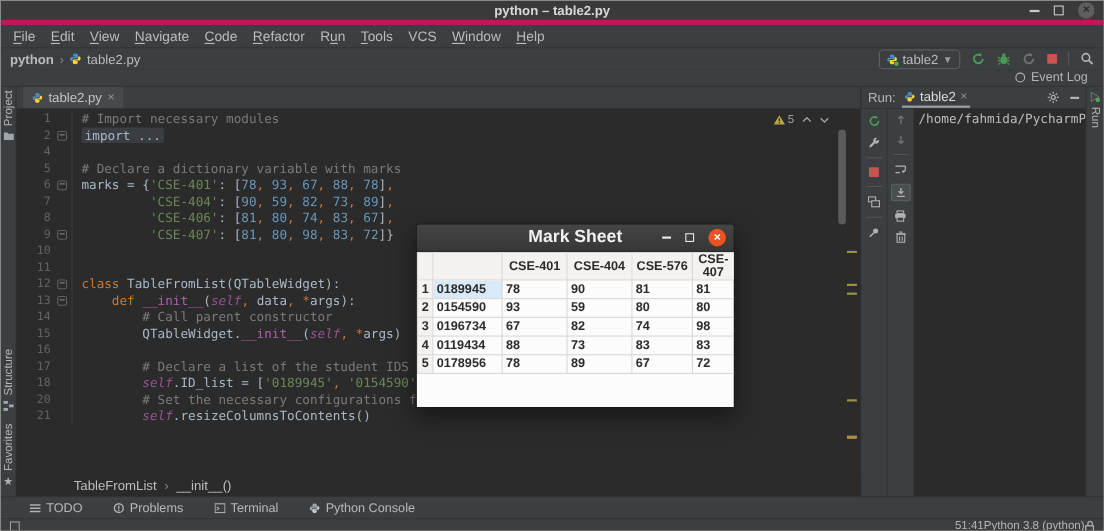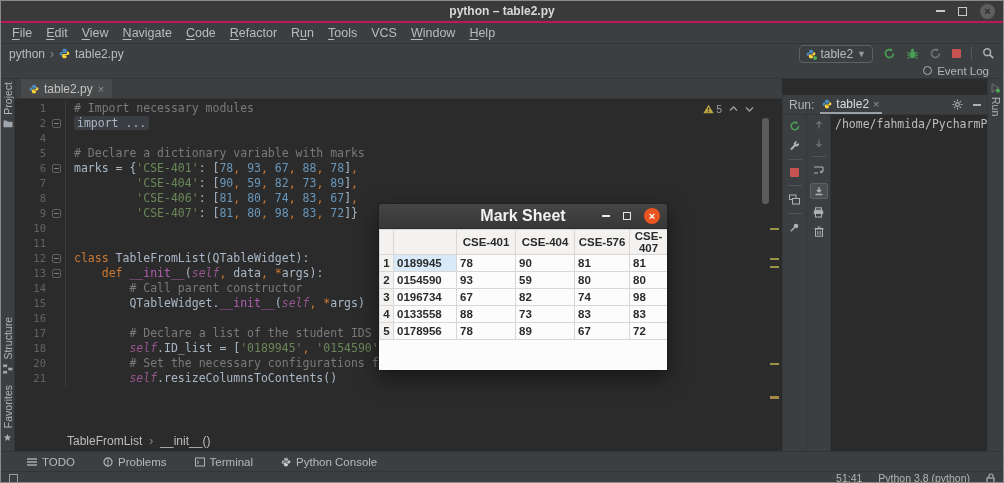--- a/index.html
+++ b/index.html
@@ -2,38 +2,38 @@
 <html><head>
 <meta charset="utf-8">
 <style>
   * { margin:0; padding:0; box-sizing:border-box; }
   body { background:#1e1e1e; font-family:"Liberation Sans", sans-serif; }
   .window { width:1004px; height:483px; position:relative; background:#2B2B2B;
             border:1px solid #8a8a8a; overflow:hidden; }
 
   
   .titlebar { height:22px; background:#3a3a3a; display:flex; align-items:center;
-              justify-content:center; position:relative; border-bottom:2px solid #be185d; }
+              justify-content:center; position:relative; border-bottom:5px solid #be185d; }
   .titlebar .title { font-size:12px; font-weight:bold; color:#d8d8d8; }
   .win-btns { position:absolute; right:8px; top:0; height:100%; display:flex; align-items:center; gap:13px; }
   .btn-min { width:9px; height:2px; background:#c9c9c9; }
   .btn-max { width:9px; height:9px; border:1.5px solid #c9c9c9; }
   .btn-close-app { width:15px; height:15px; border-radius:50%; background:#5e5e5e; color:#2b2b2b;
                    font-size:11px; font-weight:bold; display:flex; align-items:center; justify-content:center; line-height:1; }
 
   
   .menubar { height:20px; background:#3C3F41; display:flex; align-items:center; padding-left:4px; font-size:12.5px; color:#bbbbbb; }
   .menu-item { padding:0 7px; }
   .menu-item u { text-underline-offset:2px; }
 
   
   .toolbar-row { height:20px; background:#3C3F41; display:flex; align-items:center;
                  justify-content:space-between; padding:0 8px; border-top:1px solid #333638; }
   .crumbs { display:flex; align-items:center; gap:5px; font-size:12px; color:#bbbbbb; }
-  .crumbs .proj { font-weight:normal; }
+  .crumbs .proj { font-weight:bold; }
   .crumbs .sep { color:#8a8a8a; }
   .tb-right { display:flex; align-items:center; gap:10px; }
   .run-pill { display:flex; align-items:center; gap:4px; border:1px solid #5e6163; border-radius:4px;
               padding:1px 6px; font-size:12px; color:#bbbbbb; background:#3C3F41; }
   .run-pill .caret { font-size:9px; color:#9a9a9a; }
   .tb-sep { width:1px; height:13px; background:#55585a; }
   .icon { display:inline-flex; align-items:center; justify-content:center; }
   .stop-sq { width:9px; height:9px; background:#C75450; border-radius:1px; display:inline-block; }
   .pyico { position:relative; display:inline-flex; }
   .green-dot { position:absolute; right:-1px; bottom:-1px; width:4px; height:4px; border-radius:50%; background:#4FA955; }
@@ -68,21 +68,21 @@
   .tk-s { color:#6A8759;text-align:right; } .tk-n { color:#6897BB; } .tk-sf { color:#94558D; font-style:italic; }
   .tk-m { color:#B05EB0; }
   .foldhl { background:#3A3D41; border-radius:2px; padding:0 3px; }
 
   .inspection { position:absolute; right:28px; top:4px; display:flex; align-items:center; gap:7px; color:#9DA0A2; font-size:10.5px; }
   .scroll-thumb { position:absolute; right:13px; top:19px; width:7px; height:86px; background:#595b5d; border-radius:3px; }
   .stripe { position:absolute; right:3px; width:9px; height:2px; background:#9b9246; }
 
   .ed-breadcrumb { height:20px; display:flex; align-items:center; gap:7px; padding-left:52px; font-size:12px; color:#bdbdbd; background:#2B2B2B; }
 
-  .run-panel { width:205px; flex:none; background:#2B2B2B; border-left:1px solid #333638; display:flex; flex-direction:column;margin-top:16px; }
+  .run-panel { width:205px; flex:none; background:#2B2B2B; border-left:1px solid #333638; display:flex; flex-direction:column; }
   .run-header { height:20px; background:#3C3F41; display:flex; align-items:center; gap:6px; padding:0 6px;
                 font-size:12px; color:#b4b4b4; border-bottom:1px solid #333638; }
   .run-tab { display:flex; align-items:center; gap:4px; color:#dcdcdc; border-bottom:2px solid #9aa0a3; padding:1px 2px 0 2px; height:100%; }
   .run-header .spacer { margin-left:auto; display:flex; align-items:center; gap:10px; }
   .minimize-glyph { width:8px; height:2px; background:#AFB1B3; }
   .run-body { flex:1; display:flex; min-height:0; }
   .rp-col { width:24px; flex:none; background:#3C3F41; border-right:1px solid #333638; display:flex;
             flex-direction:column; align-items:center; padding-top:5px; gap:8px; }
   .rp-sep { width:14px; height:1px; background:#515456; }
   .hl-box { width:18px; height:16px; background:#4A4E50; border:1px solid #5c6164; border-radius:2px;
@@ -94,21 +94,21 @@
   .right-strip .strip-item { top:4px; }
 
   
   .bottom-toolbar { height:20px; background:#3C3F41; border-top:1px solid #333638; display:flex; align-items:center;
                     padding-left:26px; gap:28px; font-size:11.5px; color:#b8b8b8; }
   .bt-item { display:flex; align-items:center; gap:5px; }
 
   .statusbar { height:13px; background:#3C3F41; border-top:1px solid #333638; display:flex; align-items:center;
                padding:0 8px; font-size:10.5px; color:#b4b4b4; }
   .sb-left { width:9px; height:9px; border:1.2px solid #9b9b9b; }
-  .sb-right { margin-left:auto; display:flex; align-items:center; gap:16px; }
+  .sb-right { margin-left:auto; display:flex; align-items:center; }
 
   
   .dialog { position:absolute; left:378px; top:125px; width:288px; height:166px; z-index:5;
             display:flex; flex-direction:column; box-shadow:0 8px 22px rgba(0,0,0,.5), 0 0 0 1px #262626;
             border-radius:3px 3px 0 0; }
   .dlg-title { height:25px; flex:none; background:linear-gradient(#454545,#373737); border-radius:3px 3px 0 0;
                display:flex; align-items:center; position:relative; border-bottom:1px solid #2b2b2b; }
   .dlg-title .t { flex:1; text-align:center; font-size:16px; font-weight:bold; color:#f1f1f1; }
   .dlg-btns { position:absolute; right:7px; top:0; height:100%; display:flex; align-items:center; gap:13px; }
   .dlg-min { width:8px; height:2px; background:#e8e8e8; }
@@ -483,21 +483,21 @@
               <tr>
                 <td class="rownum">3</td>
                 <td>0196734</td>
                 <td>67</td>
                 <td>82</td>
                 <td>74</td>
                 <td>98</td>
               </tr>
               <tr>
                 <td class="rownum">4</td>
-                <td>0133558</td>
+                <td>0119434</td>
                 <td>88</td>
                 <td>73</td>
                 <td>83</td>
                 <td>83</td>
               </tr>
               <tr>
                 <td class="rownum">5</td>
                 <td>0178956</td>
                 <td>78</td>
                 <td>89</td>

